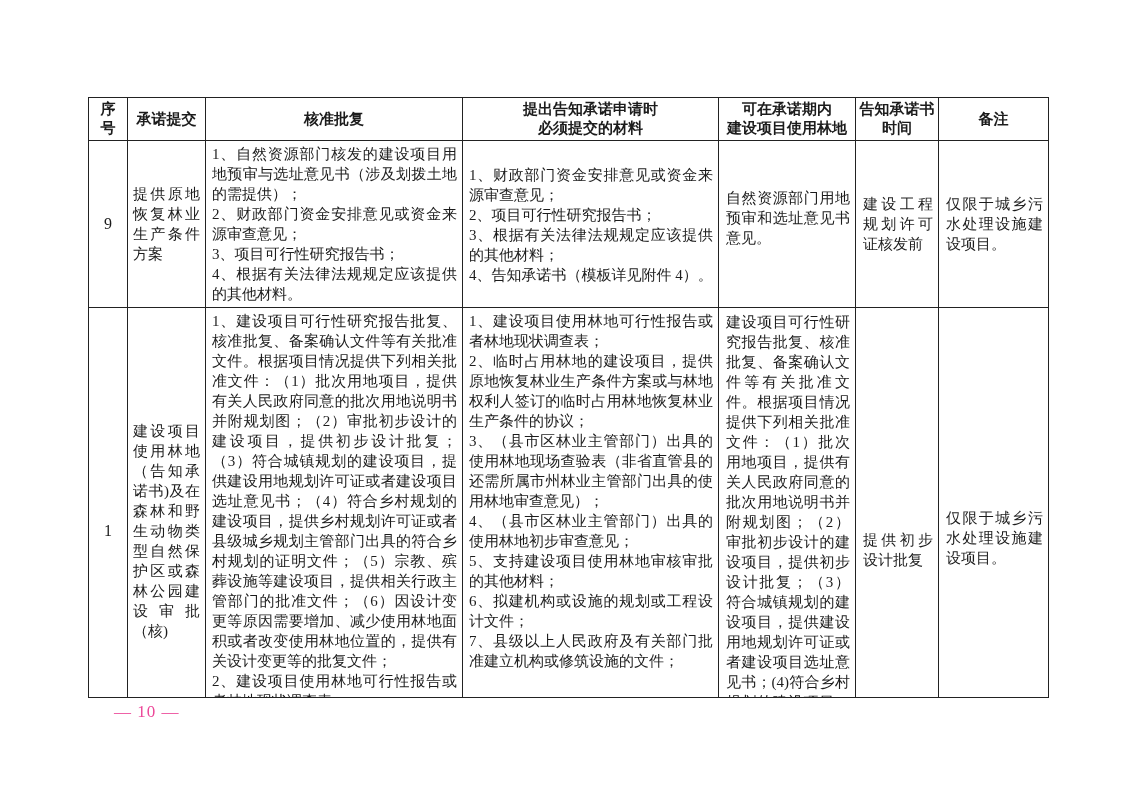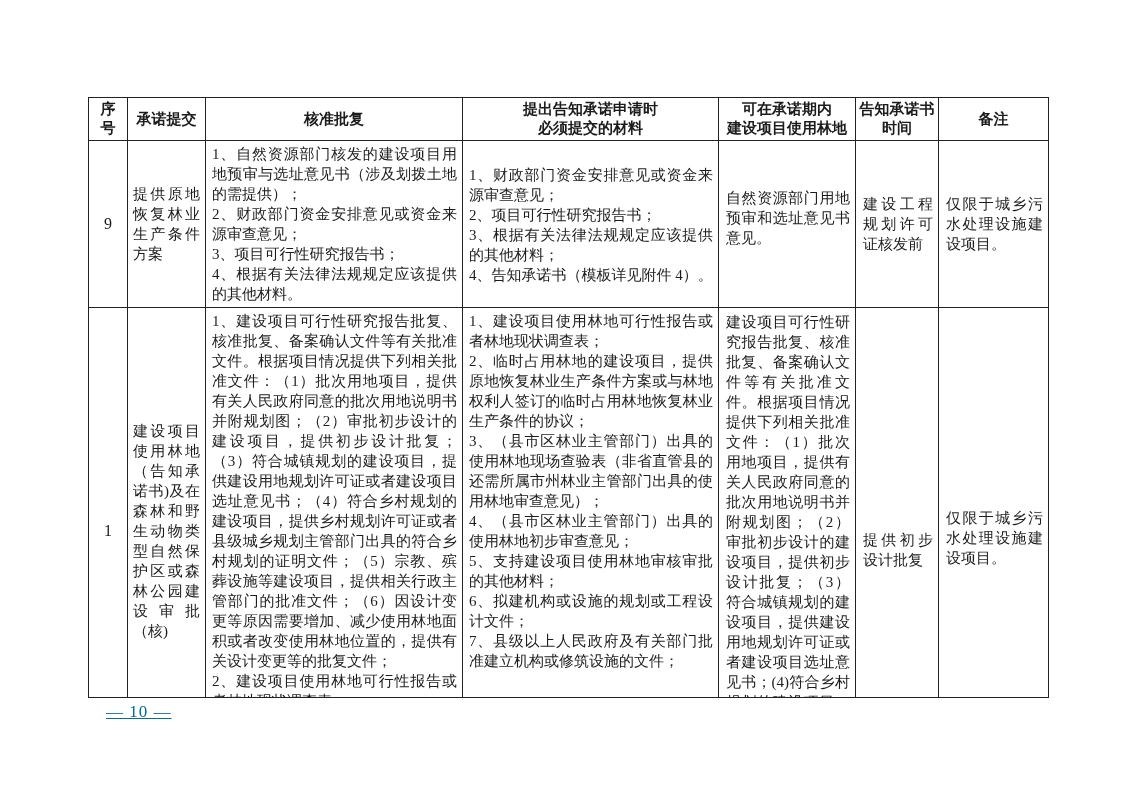--- a/index.html
+++ b/index.html
@@ -83,26 +83,25 @@
   }
   td.time, td.remark {
     text-align: justify;
     padding: 2px 5px 2px 7px;
   }
   td.top { vertical-align: top; }
   .offset-commit { margin-top: 180px; }
   .offset-remark { margin-top: 158px; }
   .page-number {
     position: absolute;
-    left: 106px;
+    left: 114px;
     top: 702px;
     font-size: 17px;
     letter-spacing: 1px;
-    color: #0369a1;
-    text-decoration: underline;
+    color: #ec4899;
   }
 </style>
 </head>
 <body>
 
 <div class="page">
   <div class="table-wrap">
     <table>
       <colgroup>
         <col class="c1">

